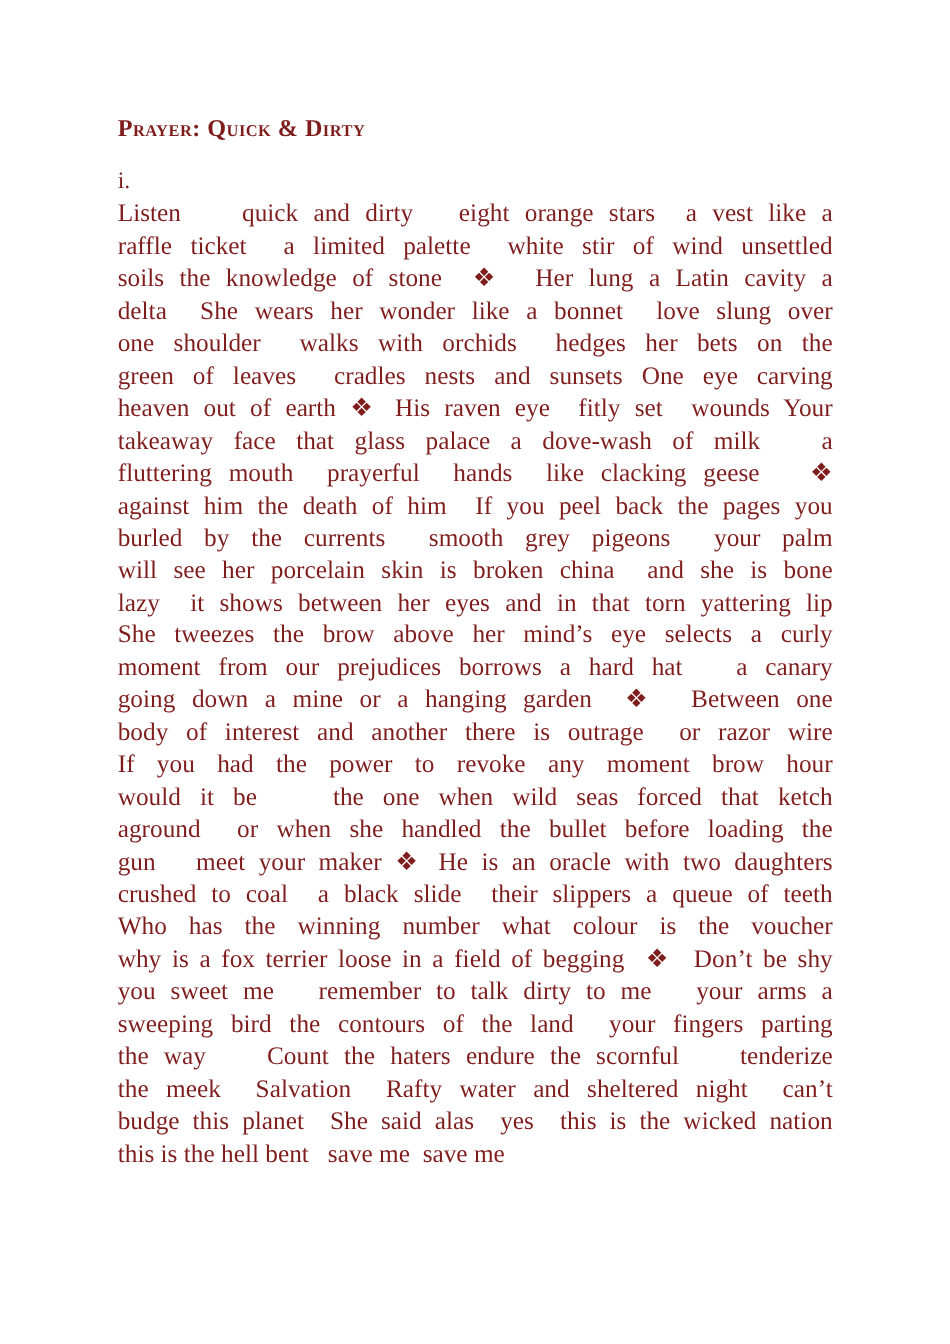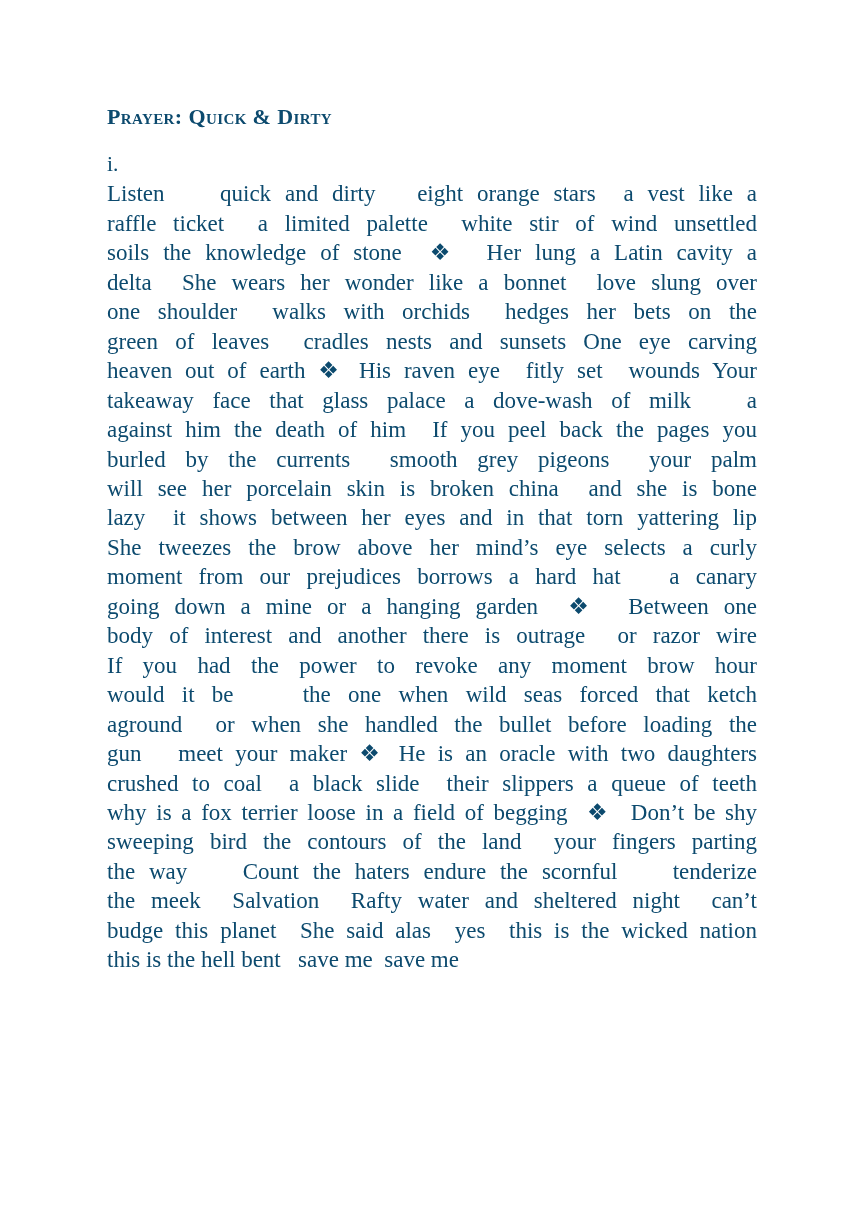--- a/index.html
+++ b/index.html
@@ -7,21 +7,21 @@
     padding: 0;
     background: #ffffff;
   }
   .page {
     position: relative;
     width: 864px;
     height: 1222px;
     background: #ffffff;
     overflow: hidden;
     font-family: "Liberation Serif", "DejaVu Serif", "DejaVu Sans", serif;
-    color: #0c4a6e;
+    color: #7f1d1d;
   }
   .content {
     position: absolute;
     left: 107px;
     top: 103px;
     width: 650px;
   }
   .poem-title {
     font-size: 22px;
     font-weight: bold;
@@ -53,34 +53,37 @@
     <div class="section-number">i.</div>
     <div>
         <div class="poem-line">Listen&nbsp;&nbsp;&nbsp; quick and dirty&nbsp;&nbsp; eight orange stars&nbsp; a vest like a</div>
         <div class="poem-line">raffle ticket&nbsp; a limited palette&nbsp; white stir of wind unsettled</div>
         <div class="poem-line">soils the knowledge of stone&nbsp; ❖&nbsp; Her lung a Latin cavity a</div>
         <div class="poem-line">delta&nbsp; She wears her wonder like a bonnet&nbsp; love slung over</div>
         <div class="poem-line">one shoulder&nbsp; walks with orchids&nbsp; hedges her bets on the</div>
         <div class="poem-line">green of leaves&nbsp; cradles nests and sunsets One eye carving</div>
         <div class="poem-line">heaven out of earth ❖ His raven eye&nbsp; fitly set&nbsp; wounds Your</div>
         <div class="poem-line">takeaway face that glass palace a dove-wash of milk&nbsp;&nbsp; a</div>
+        <div class="poem-line">fluttering mouth&nbsp; prayerful&nbsp; hands&nbsp; like clacking geese&nbsp;&nbsp; ❖</div>
         <div class="poem-line">against him the death of him&nbsp; If you peel back the pages you</div>
         <div class="poem-line">burled by the currents&nbsp; smooth grey pigeons&nbsp; your palm</div>
         <div class="poem-line">will see her porcelain skin is broken china&nbsp; and she is bone</div>
         <div class="poem-line">lazy&nbsp; it shows between her eyes and in that torn yattering lip</div>
         <div class="poem-line">She tweezes the brow above her mind’s eye selects a curly</div>
         <div class="poem-line">moment from our prejudices borrows a hard hat&nbsp;&nbsp; a canary</div>
         <div class="poem-line">going down a mine or a hanging garden&nbsp; ❖&nbsp; Between one</div>
         <div class="poem-line">body of interest and another there is outrage&nbsp; or razor wire</div>
         <div class="poem-line">If you had the power to revoke any moment brow hour</div>
         <div class="poem-line">would it be&nbsp;&nbsp;&nbsp; the one when wild seas forced that ketch</div>
         <div class="poem-line">aground&nbsp; or when she handled the bullet before loading the</div>
         <div class="poem-line">gun&nbsp;&nbsp; meet your maker ❖ He is an oracle with two daughters</div>
         <div class="poem-line">crushed to coal&nbsp; a black slide&nbsp; their slippers a queue of teeth</div>
+        <div class="poem-line">Who has the winning number what colour is the voucher</div>
         <div class="poem-line">why is a fox terrier loose in a field of begging&nbsp; ❖&nbsp; Don’t be shy</div>
+        <div class="poem-line">you sweet me&nbsp;&nbsp; remember to talk dirty to me&nbsp;&nbsp; your arms a</div>
         <div class="poem-line">sweeping bird the contours of the land&nbsp; your fingers parting</div>
         <div class="poem-line">the way&nbsp;&nbsp;&nbsp; Count the haters endure the scornful&nbsp;&nbsp;&nbsp; tenderize</div>
         <div class="poem-line">the meek&nbsp; Salvation&nbsp; Rafty water and sheltered night&nbsp; can’t</div>
         <div class="poem-line">budge this planet&nbsp; She said alas&nbsp; yes&nbsp; this is the wicked nation</div>
         <div class="poem-line last">this is the hell bent&nbsp;&nbsp; save me&nbsp; save me</div>
       </div>
   </div>
 </div>
 
 </body></html>

